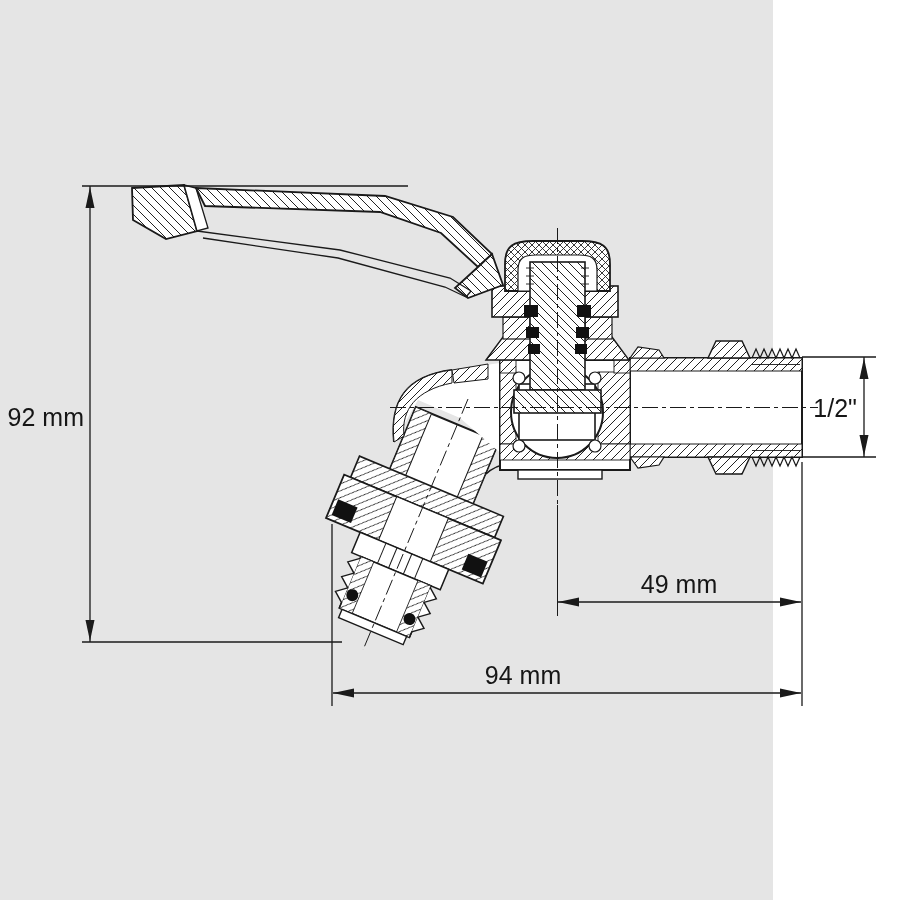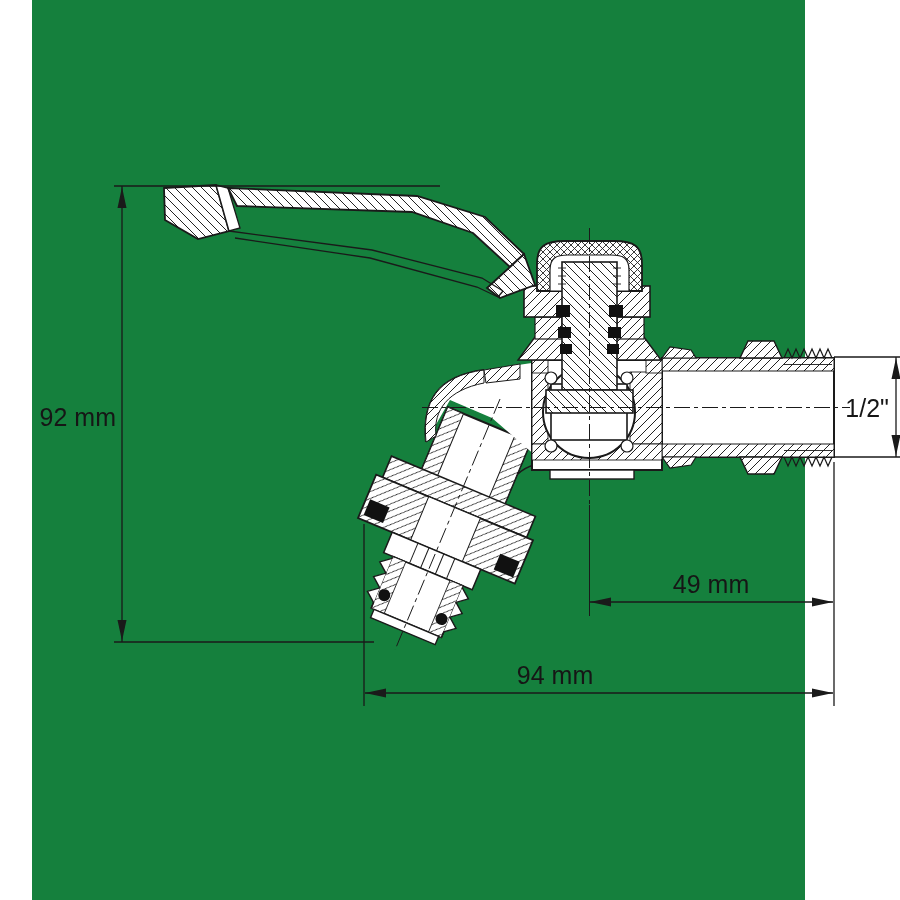--- a/index.html
+++ b/index.html
@@ -2,21 +2,21 @@
 <html><head>
 <meta charset="utf-8">
 <style>
   html, body { margin: 0; padding: 0; }
   body {
     width: 900px; height: 900px;
     background: #ffffff;
     font-family: "Liberation Sans", sans-serif;
     overflow: hidden;
   }
-  .stage { position: relative; width: 773px; height: 900px; background: #15803d; margin-left: 32px; }
+  .stage { position: relative; width: 773px; height: 900px; background: #e5e5e5; }
   svg { display: block; }
   text.dim {
     font-family: "Liberation Sans", sans-serif;
     font-size: 25px;
     fill: #161616;
   }
 </style>
 </head>
 <body>
 

